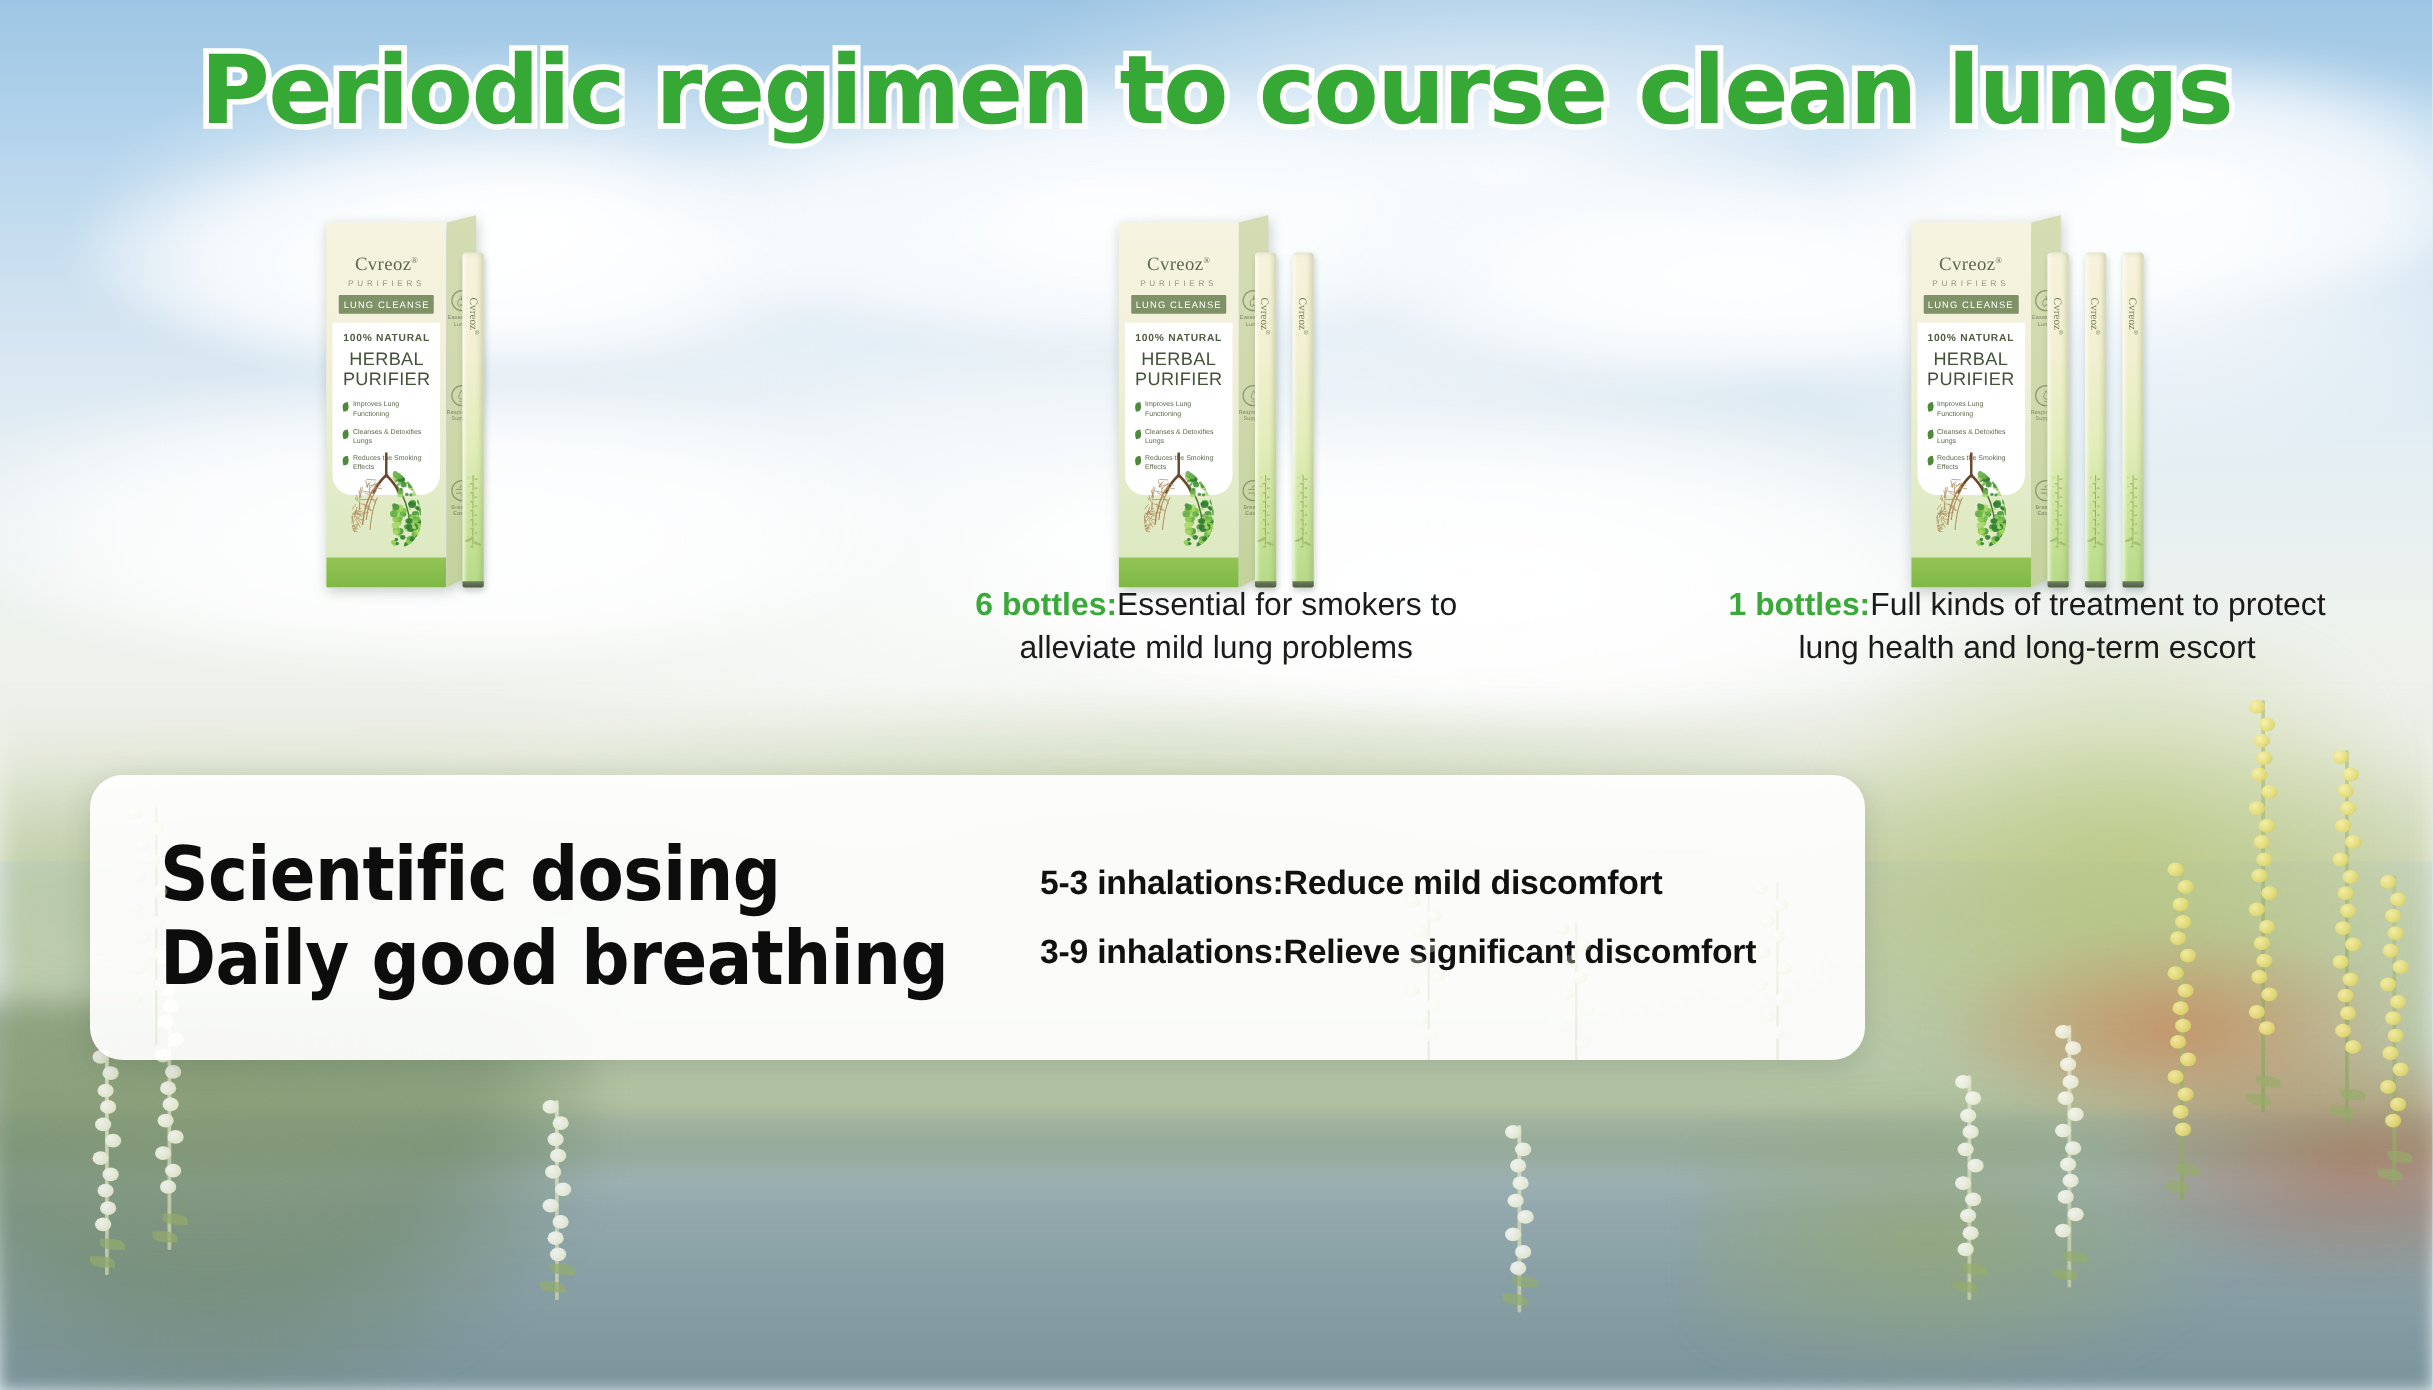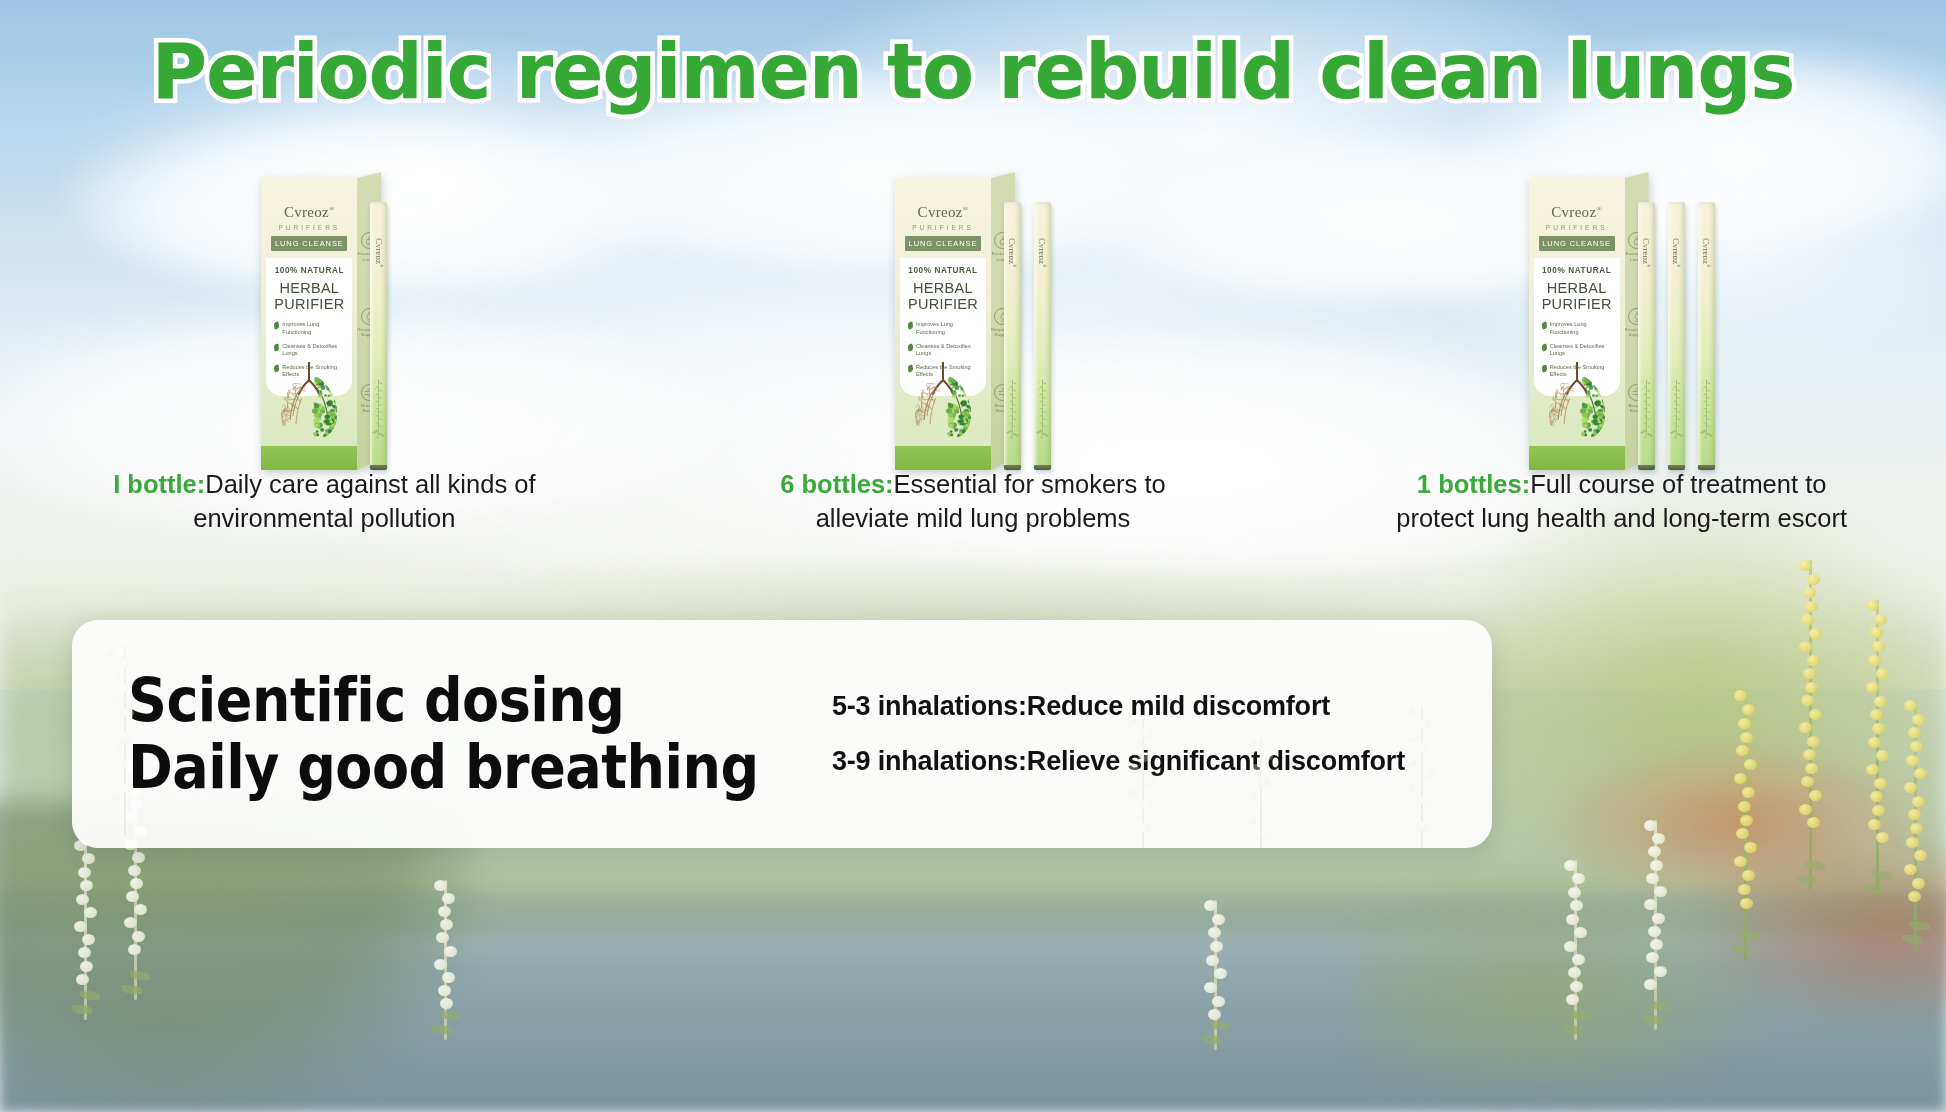--- a/index.html
+++ b/index.html
@@ -443,21 +443,21 @@
         <div class="bud" style="left:14px;top:68.33333333333334px"></div>
         <div class="bud" style="left:4px;top:82px"></div>
         <div class="bud" style="left:12px;top:95.66666666666667px"></div>
         <div class="bud" style="left:8px;top:109.33333333333331px"></div>
         <div class="leaf" style="left:2px;bottom:6px"></div>
         <div class="leaf" style="left:10px;bottom:20px"></div>
       </div>
     </div>
 </div>
 
-<h1 id="headline">Periodic regimen to rebuild clean lungs</h1>
+<h1 id="headline">Periodic regimen to course clean lungs</h1>
 
 <div id="groups">
     <div class="group">
       <div class="stage">
         <div class="box">
           <div class="box-front">
             <div class="brand"><span>Cvreoz</span><sup>®</sup></div>
             <div class="purifiers">PURIFIERS</div>
             <div class="lungcleanse">LUNG CLEANSE</div>
             <div class="whitepanel">
@@ -792,21 +792,20 @@
               <ellipse cx="6.1" cy="54.2" rx="0.854" ry="0.8" fill="#9ab85e" opacity="0.8"></ellipse>
               <ellipse cx="3.9" cy="56.4" rx="0.9279999999999999" ry="0.9" fill="#cdd98a" opacity="0.85"></ellipse>
               <ellipse cx="9.7" cy="57.8" rx="0.812" ry="0.8" fill="#9ab85e" opacity="0.8"></ellipse>
               <ellipse cx="7.9" cy="60" rx="0.9" ry="0.9" fill="#cdd98a" opacity="0.85"></ellipse>
               <ellipse cx="6.1" cy="61.4" rx="0.8" ry="0.8" fill="#9ab85e" opacity="0.8"></ellipse>
     <ellipse cx="4" cy="56" rx="3.2" ry="1.1" fill="#93ae62" opacity="0.7" transform="rotate(-22 4 56)"></ellipse>
     <ellipse cx="11" cy="59" rx="3.0" ry="1.1" fill="#93ae62" opacity="0.7" transform="rotate(20 11 59)"></ellipse>
   </svg></div>
         </div>
       </div>
-      <div class="caption"><b>I bottle:</b><span>Daily care against all kinds of environmental pollution</span></div>
     </div>
     <div class="group">
       <div class="stage">
         <div class="box">
           <div class="box-front">
             <div class="brand"><span>Cvreoz</span><sup>®</sup></div>
             <div class="purifiers">PURIFIERS</div>
             <div class="lungcleanse">LUNG CLEANSE</div>
             <div class="whitepanel">
               <div class="natural">100% NATURAL</div>
@@ -1608,21 +1607,21 @@
               <ellipse cx="6.1" cy="54.2" rx="0.854" ry="0.8" fill="#9ab85e" opacity="0.8"></ellipse>
               <ellipse cx="3.9" cy="56.4" rx="0.9279999999999999" ry="0.9" fill="#cdd98a" opacity="0.85"></ellipse>
               <ellipse cx="9.7" cy="57.8" rx="0.812" ry="0.8" fill="#9ab85e" opacity="0.8"></ellipse>
               <ellipse cx="7.9" cy="60" rx="0.9" ry="0.9" fill="#cdd98a" opacity="0.85"></ellipse>
               <ellipse cx="6.1" cy="61.4" rx="0.8" ry="0.8" fill="#9ab85e" opacity="0.8"></ellipse>
     <ellipse cx="4" cy="56" rx="3.2" ry="1.1" fill="#93ae62" opacity="0.7" transform="rotate(-22 4 56)"></ellipse>
     <ellipse cx="11" cy="59" rx="3.0" ry="1.1" fill="#93ae62" opacity="0.7" transform="rotate(20 11 59)"></ellipse>
   </svg></div>
         </div>
       </div>
-      <div class="caption"><b>1 bottles:</b><span>Full course of treatment to protect lung health and long-term escort</span></div>
+      <div class="caption"><b>1 bottles:</b><span>Full kinds of treatment to protect lung health and long-term escort</span></div>
     </div>
   </div>
 
 <div id="card">
   <div class="card-flower" style="left:18px;top:26px;width:70px;height:190px;">
       <div style="position:absolute;left:50%;bottom:0;width:2px;height:100%;margin-left:-1px;background:linear-gradient(180deg,#dfe6c8,#c6d2a6)"></div>
       <div style="position:absolute;left:12px;top:0px;width:12px;height:10px;border-radius:50%;background:radial-gradient(circle at 35% 35%, #ffffff, #f5f6e2 65%, #e3e7c8)"></div>
       <div style="position:absolute;left:29px;top:12.423076923076923px;width:12px;height:10px;border-radius:50%;background:radial-gradient(circle at 35% 35%, #ffffff, #f5f6e2 65%, #e3e7c8)"></div>
       <div style="position:absolute;left:18px;top:24.846153846153847px;width:12px;height:10px;border-radius:50%;background:radial-gradient(circle at 35% 35%, #ffffff, #f5f6e2 65%, #e3e7c8)"></div>
       <div style="position:absolute;left:26px;top:37.26923076923077px;width:12px;height:10px;border-radius:50%;background:radial-gradient(circle at 35% 35%, #ffffff, #f5f6e2 65%, #e3e7c8)"></div>

